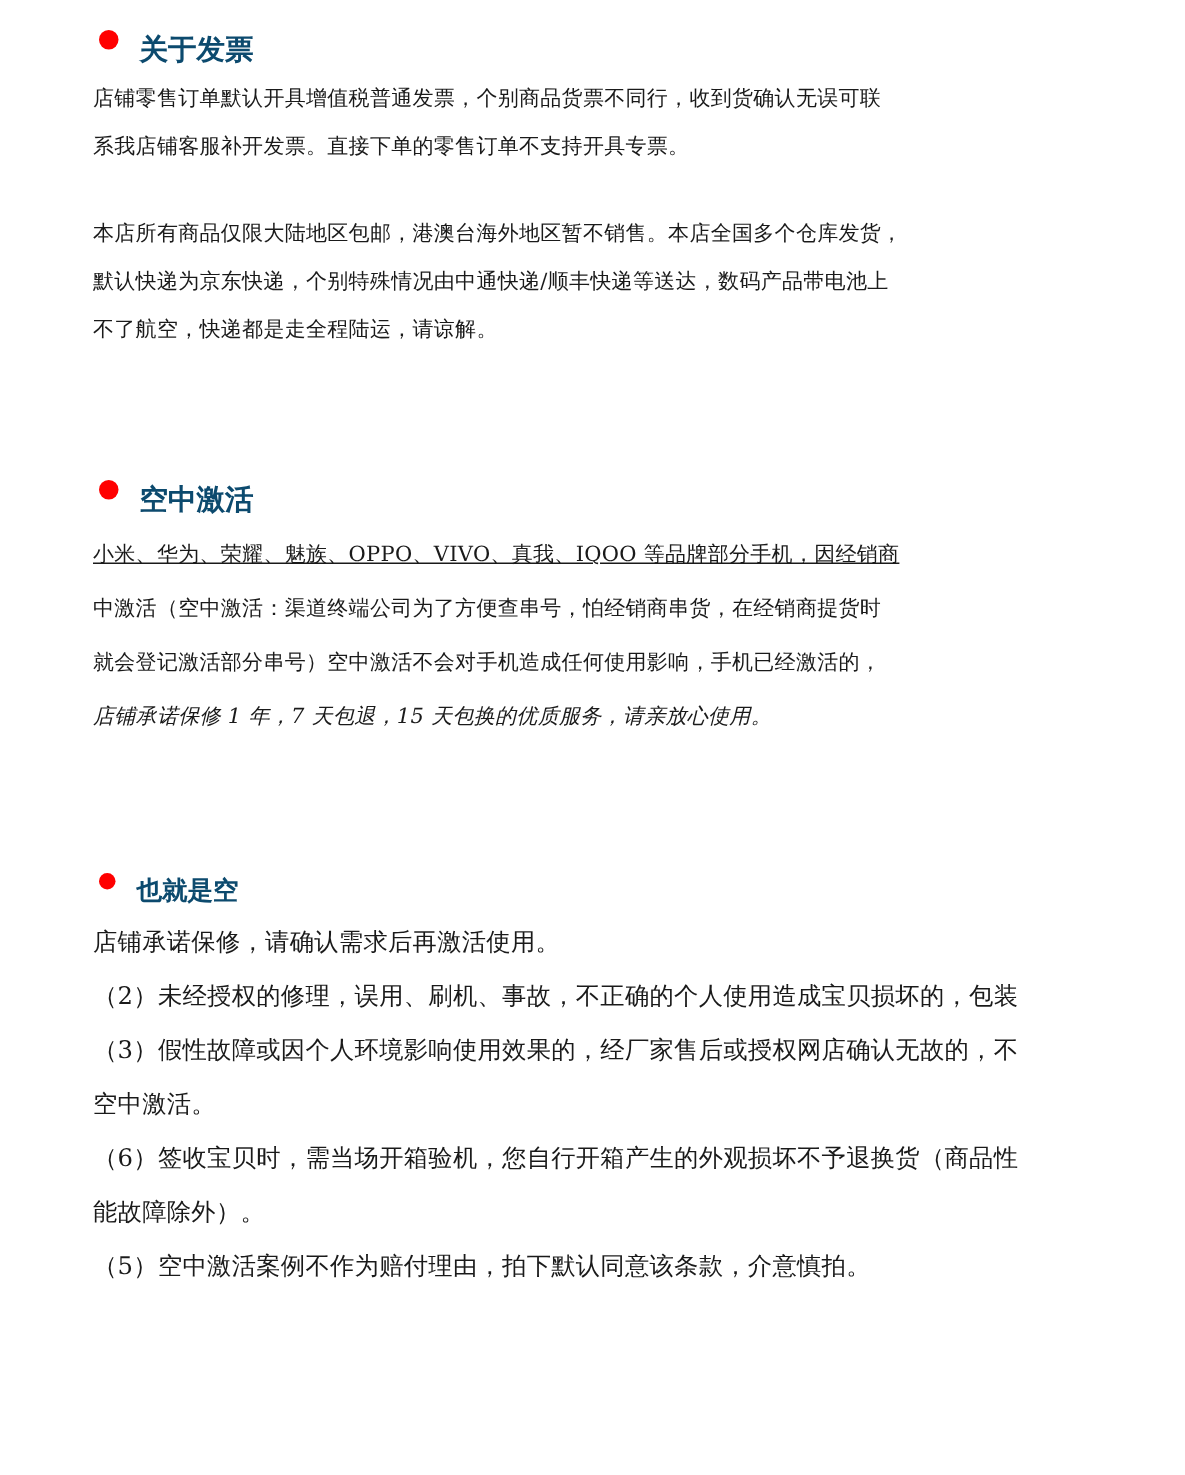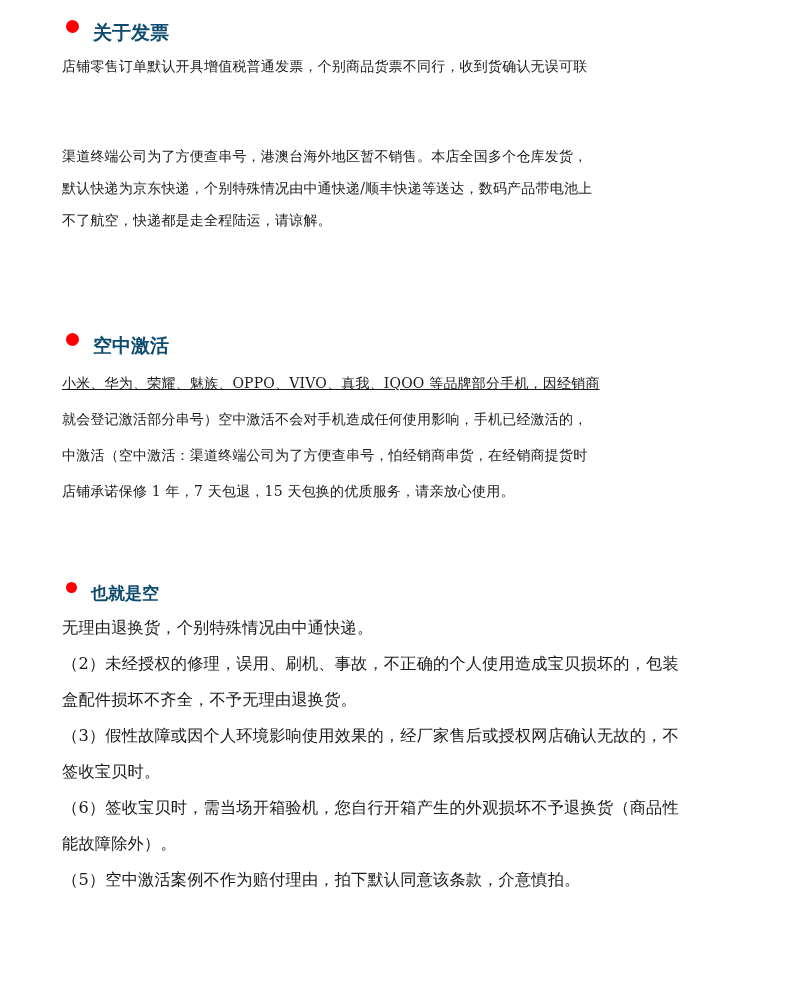--- a/index.html
+++ b/index.html
@@ -26,45 +26,45 @@
   </style>
 </head>
 <body>
 
 <div class="section" style="top:0px;">
   <div class="heading">
     <span class="bullet"></span>
     <span>关于发票</span>
   </div>
   <p class="para" style="margin-top:2px;">店铺零售订单默认开具增值税普通发票，个别商品货票不同行，收到货确认无误可联</p>
+  <p class="para">系我店铺客服补开发票。直接下单的零售订单不支持开具专票。</p>
 </div>
 
 <div class="section" style="top:138px;">
-  <p class="para" style="margin-top:2px;">渠道终端公司为了方便查串号，港澳台海外地区暂不销售。本店全国多个仓库发货，</p>
+  <p class="para" style="margin-top:2px;">本店所有商品仅限大陆地区包邮，港澳台海外地区暂不销售。本店全国多个仓库发货，</p>
   <p class="para">默认快递为京东快递，个别特殊情况由中通快递/顺丰快递等送达，数码产品带电池上</p>
   <p class="para">不了航空，快递都是走全程陆运，请谅解。</p>
 </div>
 
-<div class="section" style="top:313px;">
+<div class="section" style="top:300px;">
   <div class="heading">
     <span class="bullet"></span>
     <span>空中激活</span>
   </div>
   <p class="para" style="margin-top:4px;line-height:36px;text-decoration:underline;">小米、华为、荣耀、魅族、OPPO、VIVO、真我、IQOO 等品牌部分手机，因经销商</p>
+  <p class="para" style="line-height:36px;">中激活（空中激活：渠道终端公司为了方便查串号，怕经销商串货，在经销商提货时</p>
   <p class="para" style="line-height:36px;">就会登记激活部分串号）空中激活不会对手机造成任何使用影响，手机已经激活的，</p>
-  <p class="para" style="line-height:36px;">中激活（空中激活：渠道终端公司为了方便查串号，怕经销商串货，在经销商提货时</p>
-  <p class="para" style="line-height:36px;">店铺承诺保修 1 年，7 天包退，15 天包换的优质服务，请亲放心使用。</p>
+  <p class="para" style="line-height:36px;font-style:italic;">店铺承诺保修 1 年，7 天包退，15 天包换的优质服务，请亲放心使用。</p>
 </div>
 
 <div class="section" style="top:562px;">
   <div class="heading" style="font-size:17px;">
     <span class="bullet" style="width:11px;height:11px;"></span>
     <span>也就是空</span>
   </div>
-  <p class="item">无理由退换货，个别特殊情况由中通快递。</p>
+  <p class="item">店铺承诺保修，请确认需求后再激活使用。</p>
   <p class="item">（2）未经授权的修理，误用、刷机、事故，不正确的个人使用造成宝贝损坏的，包装</p>
-  <p class="item">盒配件损坏不齐全，不予无理由退换货。</p>
   <p class="item">（3）假性故障或因个人环境影响使用效果的，经厂家售后或授权网店确认无故的，不</p>
-  <p class="item">签收宝贝时。</p>
+  <p class="item">空中激活。</p>
   <p class="item">（6）签收宝贝时，需当场开箱验机，您自行开箱产生的外观损坏不予退换货（商品性</p>
   <p class="item">能故障除外）。</p>
   <p class="item">（5）空中激活案例不作为赔付理由，拍下默认同意该条款，介意慎拍。</p>
 </div>
 
 </body></html>

